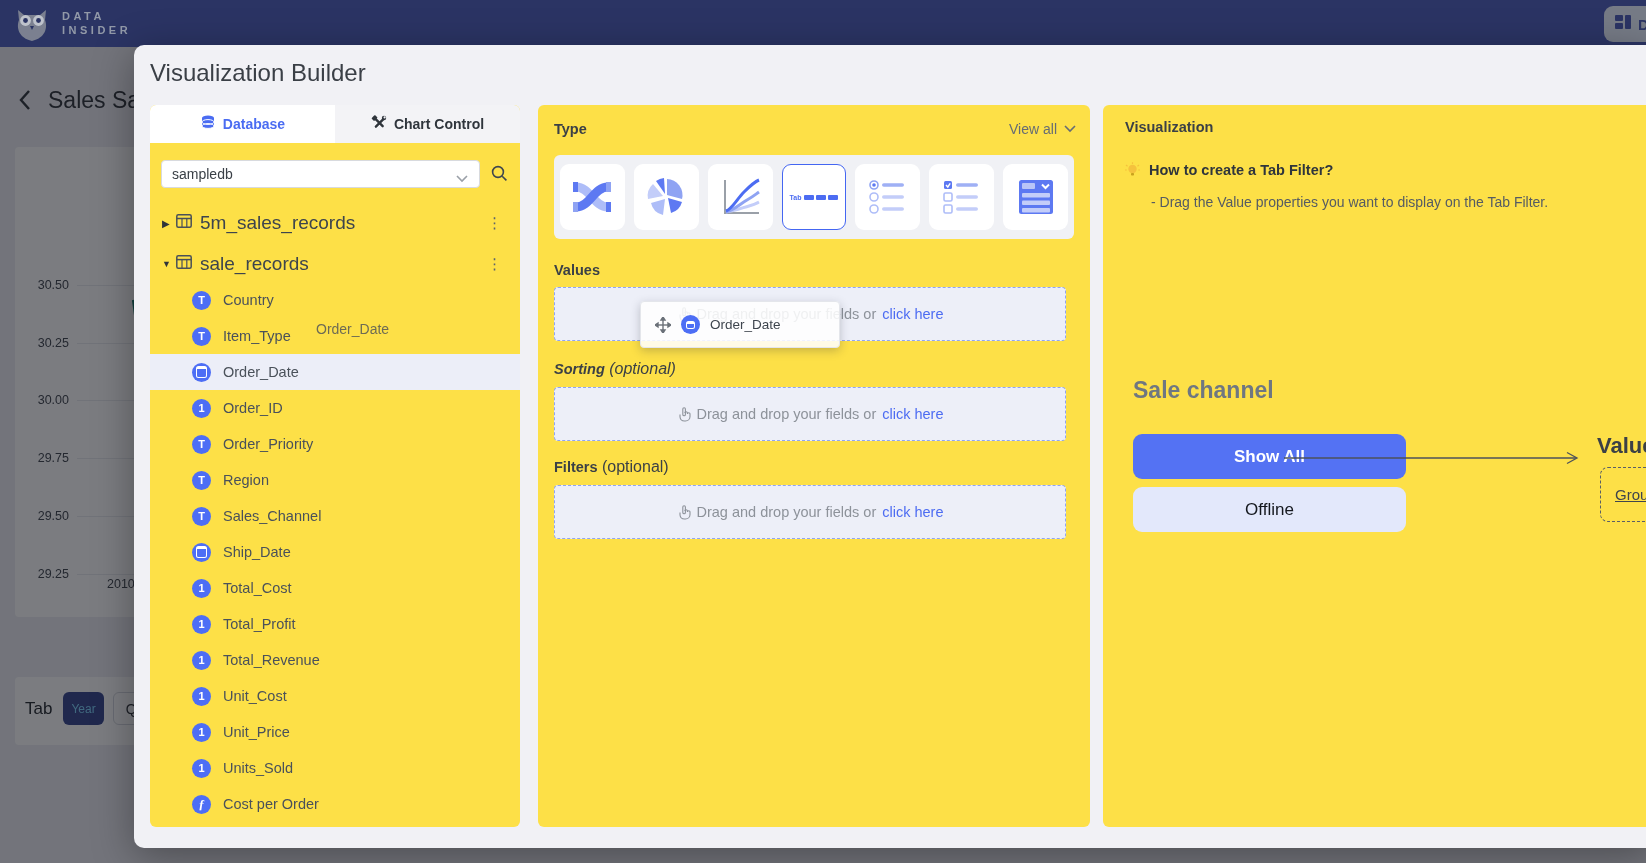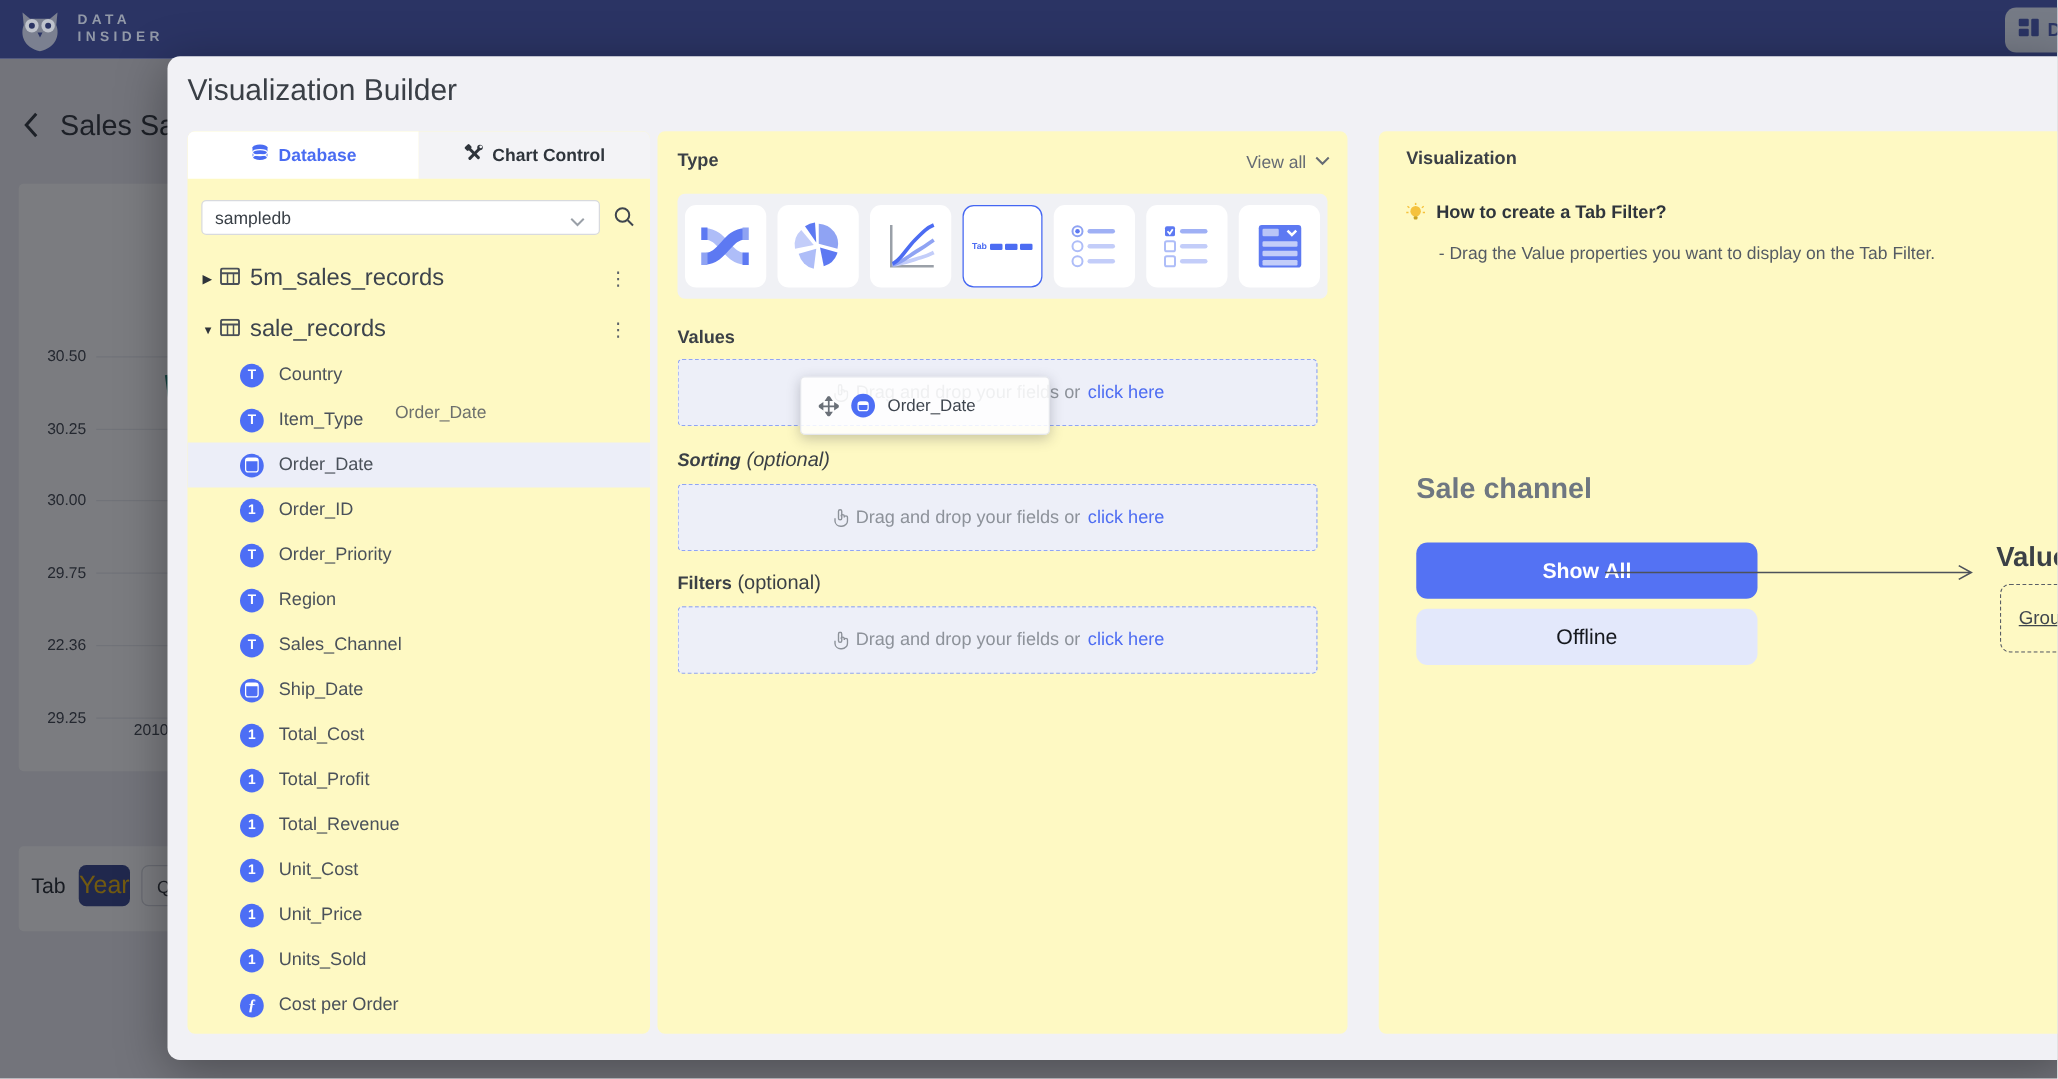--- a/index.html
+++ b/index.html
@@ -14,35 +14,35 @@
     letter-spacing:3.5px; line-height:14px; }
   #nav-dash-btn { left:1604px; top:6px; width:62px; height:36px; background:#767b86;
     border-radius:9px; display:flex; align-items:center; padding-left:10px; gap:6px; }
   #nav-dash-btn .d-label { color:#2b3464; font-weight:bold; font-size:15px; }
 
   
   .bg-title { color:#2f343b; font-size:23px; font-weight:500; white-space:nowrap; }
   .bg-card { background:#ffffff; border-radius:4px; }
   .ytick { position:absolute; left:0; width:54px; text-align:right; color:#3f454e; font-size:12.5px; }
   .gridline { position:absolute; left:62px; right:10px; height:1px; background:#e9eaf0; }
-  .year-btn { background:#35468f; color:#eab308; font-size:20px; border-radius:6px;
+  .year-btn { background:#35468f; color:#7dd3fc; font-size:12px; border-radius:6px;
     display:flex; align-items:center; justify-content:center; }
   .qu-btn { background:#ffffff; border:1px solid #d5d8df; color:#2f343a; font-size:14px;
     border-radius:6px; display:flex; align-items:center; justify-content:center; }
   #overlay { left:0; top:47px; width:1646px; height:816px; background:rgba(15,17,24,0.55);
     z-index:5; pointer-events:none; }
 
   
   #modal { left:134px; top:45px; width:1520px; height:803px; background:#f1f1f5;
     border-radius:10px 0 0 10px; z-index:10; box-shadow:0 8px 40px rgba(0,0,0,0.35); }
   #modal-title { left:16px; top:14px; font-size:24px; color:#3a3f46; font-weight:500; }
 
-  .panel { position:absolute; top:60px; height:722px; background:#fef9c3; border-radius:6px; }
+  .panel { position:absolute; top:60px; height:722px; background:#fde047; border-radius:6px; }
   #left-panel  { left:16px;  width:370px; overflow:hidden; }
-  #mid-panel   { left:392px; width:552px;text-align:right; }
+  #mid-panel   { left:404px; width:552px;text-align:right; }
   #right-panel { left:969px; width:551px; }
 
   
   .tabbar { display:flex; height:38px; }
   .tab { flex:1; display:flex; align-items:center; justify-content:center; gap:7px;
     font-size:14px; font-weight:600; cursor:pointer; }
   .tab.active { background:#ffffff; color:#4a6cf2; }
   .tab.inactive { background:#f3f3f6; color:#2f353c; }
 
   #db-search { left:11px; top:55px; width:319px; height:28px; border:1px solid #d8dade;
@@ -130,21 +130,21 @@
       <div class="gridline" style="top:138px;"></div>
         <div class="gridline" style="top:196px;"></div>
       <div class="gridline" style="top:253px;"></div>
         <div class="gridline" style="top:311px;"></div>
       <div class="gridline" style="top:369px;"></div>
         <div class="gridline" style="top:427px;"></div>
       <div class="ytick" style="top:131px;">30.50</div>
       <div class="ytick" style="top:189px;">30.25</div>
       <div class="ytick" style="top:246px;">30.00</div>
       <div class="ytick" style="top:304px;">29.75</div>
-      <div class="ytick" style="top:362px;">22.36</div>
+      <div class="ytick" style="top:362px;">29.50</div>
       <div class="ytick" style="top:420px;">29.25</div>
       <div class="abs" style="left:92px;top:430px;font-size:12.5px;color:#3f454e;">2010</div>
       <svg class="abs" style="left:98px;top:105px;" width="60" height="230" viewBox="0 0 60 230">
         <path d="M20,48 L34,150 L40,207" fill="none" stroke="#177a6e" stroke-width="2.2"></path>
       </svg>
     </div>
 
     <div class="abs bg-card" style="left:15px;top:630px;width:420px;height:68px;">
       <div class="abs" style="left:10px;top:22px;font-size:17px;color:#23282e;">Tab</div>
       <div class="abs year-btn" style="left:48px;top:15px;width:41px;height:33px;">Year</div>

